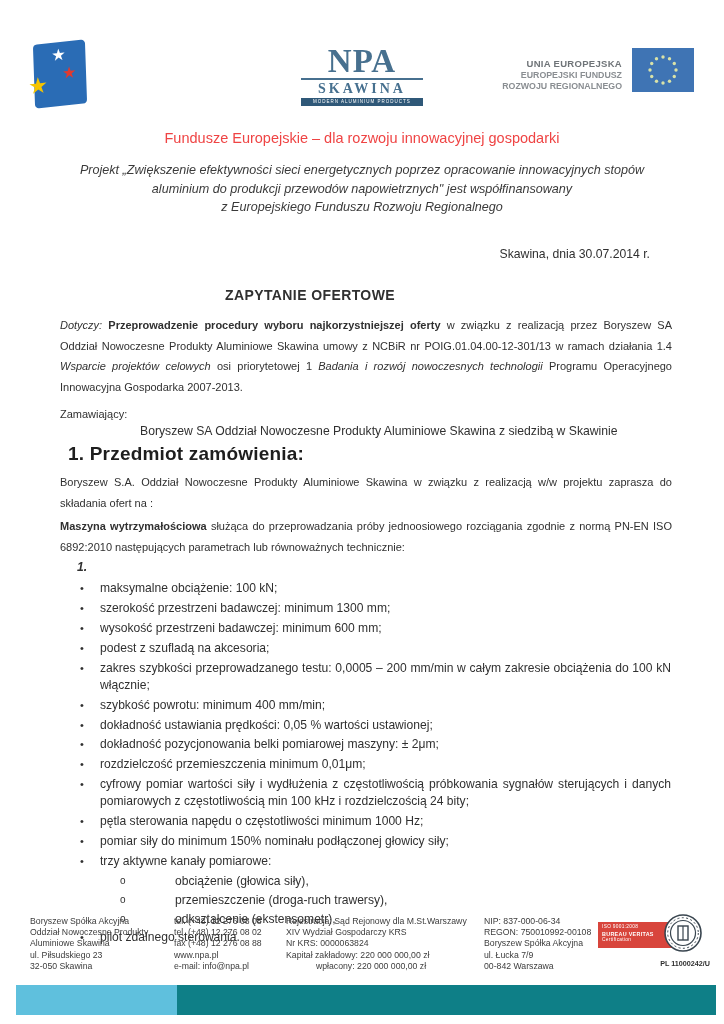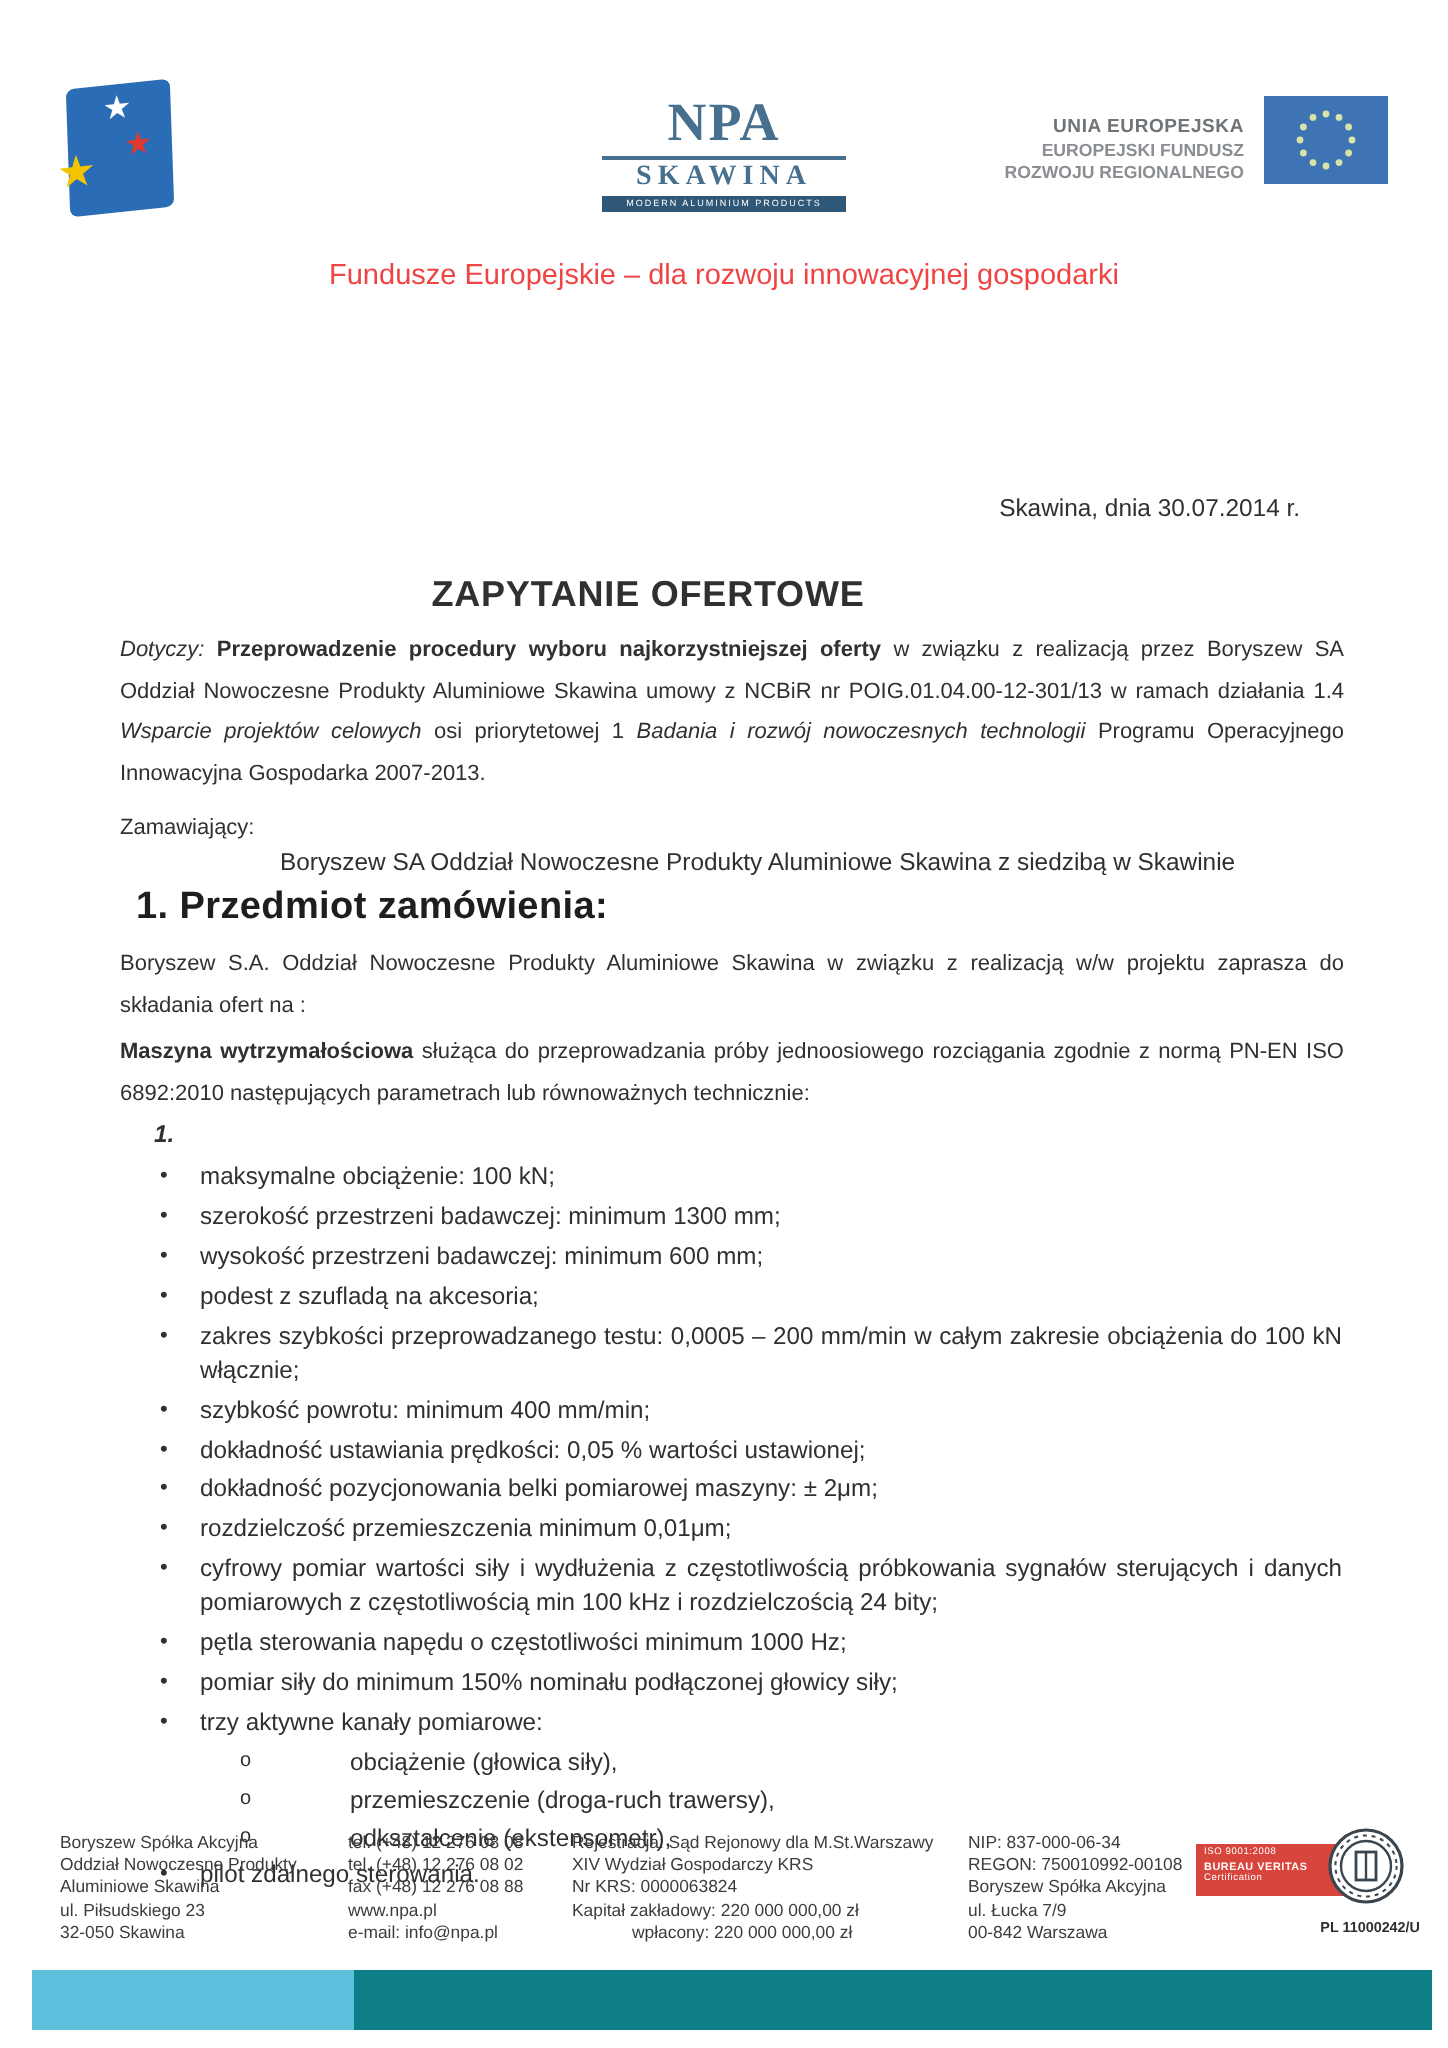--- a/index.html
+++ b/index.html
@@ -14,39 +14,39 @@
   .ig-star{position:absolute;font-size:16px;line-height:16px;}
   .ig-star.w{color:#ffffff;top:5px;left:18px;}
   .ig-star.r{color:#e03a2f;top:24px;left:28px;}
   .ig-star.y{color:#f5c400;font-size:22px;top:34px;left:-6px;}
   .ig-txt{margin-left:12px;padding-top:12px;color:#8f9294;}
   .ig-t1{font-size:15px;font-weight:bold;letter-spacing:1px;line-height:17px;}
   .ig-sub{font-size:6.8px;letter-spacing:0.6px;margin-top:3px;}
 
   .npa{position:absolute;left:50%;top:6px;transform:translateX(-50%);width:122px;text-align:center;
        color:#47708f;font-family:"Liberation Serif", serif;}
-  .npa-name{font-size:27px;font-weight:bold;line-height:30px;letter-spacing:1px;}
+  .npa-name{font-size:33px;font-weight:bold;line-height:30px;letter-spacing:1px;}
   .npa-city{font-size:14px;font-weight:bold;letter-spacing:3px;border-top:2px solid #47708f;
             margin-top:2px;padding-top:1px;line-height:15px;}
   .npa-banner{margin-top:2px;background:#2f5878;color:#ffffff;font-family:"Liberation Sans",sans-serif;
               font-size:4.5px;letter-spacing:1px;line-height:8px;height:8px;overflow:hidden;}
 
   .eu{position:absolute;right:30px;top:8px;display:flex;align-items:flex-end;}
   .eu-txt{text-align:right;color:#6f7478;margin-right:10px;padding-top:10px;}
   .eu-t1{font-size:9.5px;font-weight:bold;letter-spacing:0.3px;line-height:12px;}
   .eu-t2{font-size:8.8px;font-weight:bold;color:#8a8e92;line-height:11px;}
   .eu-flag{display:block;}
 
   
   .title{position:absolute;top:130px;left:0;width:724px;text-align:center;font-size:14.5px;color:#ef4444;}
   .project{position:absolute;top:161px;left:42px;width:640px;text-align:center;font-style:italic;
            font-size:12.6px;line-height:18.5px;color:#3a3a3a;}
   .dateline{position:absolute;top:247px;left:0;width:650px;text-align:right;font-size:12.2px;}
   .doc-title{position:absolute;top:287px;left:0;width:620px;text-align:center;font-weight:bold;
-             font-size:18px;letter-spacing:0.4px;margin-left:14px;}
+             font-size:14px;letter-spacing:0.4px;}
 
   
   .para{position:absolute;left:60px;width:612px;font-size:11px;line-height:20.5px;text-align:justify;}
   .p-dotyczy{top:315px;}
   .it{font-style:italic;}
   .bd{font-weight:bold;}
   .p-zam{top:404px;text-align:left;}
   .zam-val{position:absolute;left:140px;top:424px;width:560px;font-size:12.2px;}
   .h1{position:absolute;left:68px;top:443px;font-size:19px;font-weight:bold;color:#1e1e1e;
       letter-spacing:0.2px;}
@@ -126,20 +126,25 @@
           <circle cx="18" cy="22" r="1.7"></circle>
           <circle cx="19.7" cy="15.5" r="1.7"></circle>
           <circle cx="24.5" cy="10.7" r="1.7"></circle>
         </g>
       </svg>
     </div>
   </div>
 
   <div class="title">Fundusze Europejskie – dla rozwoju innowacyjnej gospodarki</div>
 
+  <div class="project">
+    <div>Projekt „Zwiększenie efektywności sieci energetycznych poprzez opracowanie innowacyjnych stopów</div>
+    <div>aluminium do produkcji przewodów napowietrznych" jest współfinansowany</div>
+    <div>z Europejskiego Funduszu Rozwoju Regionalnego</div>
+  </div>
 
   <div class="dateline">Skawina, dnia 30.07.2014 r.</div>
 
   <div class="doc-title">ZAPYTANIE OFERTOWE</div>
 
   <div class="para p-dotyczy"><span class="it">Dotyczy: </span><span class="bd">Przeprowadzenie procedury wyboru najkorzystniejszej oferty </span><span>w związku z realizacją przez Boryszew SA Oddział Nowoczesne Produkty Aluminiowe Skawina  umowy z NCBiR nr POIG.01.04.00-12-301/13 w ramach działania 1.4 </span><span class="it">Wsparcie projektów celowych </span><span>osi priorytetowej 1 </span><span class="it">Badania i rozwój nowoczesnych technologii </span><span>Programu Operacyjnego Innowacyjna Gospodarka 2007-2013.</span></div>
 
   <div class="para p-zam">Zamawiający:</div>
   <div class="zam-val">Boryszew SA Oddział Nowoczesne Produkty Aluminiowe Skawina z siedzibą w Skawinie</div>
 

